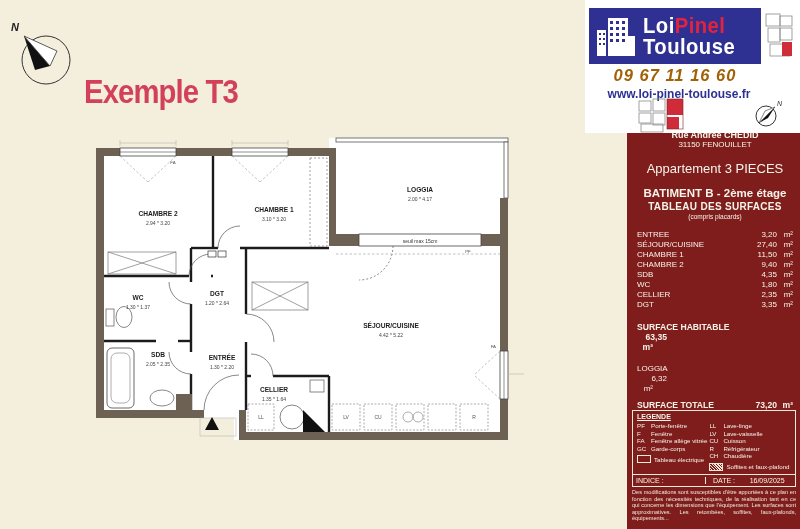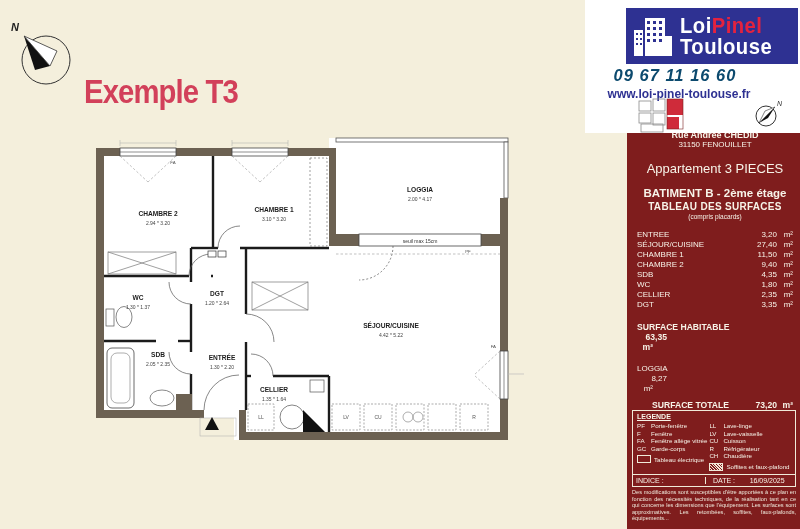--- a/index.html
+++ b/index.html
@@ -15,21 +15,21 @@
   .sb-bat{font-size:11.5px;font-weight:bold;margin-top:11px;}
   .sb-tds{font-size:10px;font-weight:bold;margin-top:2px;letter-spacing:.3px;}
   .sb-sub{font-size:6.5px;margin-top:1px;}
   .stable{margin-top:10px;text-align:left;font-size:8px;}
   .srow{display:flex;line-height:10px;}
   .srow .sl{flex:1;}
   .srow .sv{width:30px;text-align:right;}
   .srow .su{width:16px;text-align:right;}
   .srow.bold{font-weight:bold;font-size:8.6px;}
   .srow.gap{margin-top:12px;flex-direction:column;}
-  .srow.gap2{margin-top:6px;margin-left:15px;}
+  .srow.gap2{margin-top:6px;}
   
   .sb-footer{position:absolute;top:410px;left:5px;right:4px;color:#f7f3e8;}
   .lg-box{border:1px solid #f0ead9;padding:2px 4px 3px 4px;}
   .lg-title{font-size:7px;font-weight:bold;text-decoration:underline;text-align:left;}
   .lg-cols{display:flex;margin-top:2px;text-align:left;}
   .lg-col{font-size:6.2px;line-height:7.6px;}
   .lg-col.l{width:47%;}
   .lg-col.r{width:53%;}
   .lg-item{display:flex;}
   .lg-abbr{width:14px;}
@@ -39,27 +39,27 @@
   .lg-ico.hatch{background:repeating-linear-gradient(45deg,transparent 0 1px,#f0ead9 1px 2px);}
   .rsv-bar{border:1px solid #f0ead9;border-top:none;text-align:center;font-size:8.2px;
            font-weight:bold;padding:2px 0;letter-spacing:.4px;}
   .idx-row{border:1px solid #f0ead9;border-top:none;display:flex;font-size:7px;padding:2px 3px;}
   .idx-l{width:44%;text-align:left;border-right:1px solid #f0ead9;}
   .idx-r{flex:1;display:flex;justify-content:space-around;}
   .disc{font-size:5.6px;line-height:6.6px;text-align:justify;margin-top:2px;color:#efe9dc;}
   
   .hcard{position:absolute;left:585px;top:0;width:215px;height:133px;background:#ffffff;}
   .logo-box{position:absolute;left:4px;top:8px;width:172px;height:56px;background:#2e3192;
-            display:flex;align-items:center;padding-left:6px;box-sizing:border-box;margin-left:37px;}
+            display:flex;align-items:center;padding-left:6px;box-sizing:border-box;}
   .logo-text{margin-left:6px;line-height:21px;font-weight:bold;font-size:22px;
              letter-spacing:.5px;transform:scaleX(.92);transform-origin:left;}
   .lg-w{color:#ffffff;}
   .lg-r{color:#e3223f;}
   .phone{position:absolute;left:0;top:66px;width:180px;text-align:center;
-         font-size:16.5px;font-weight:bold;font-style:italic;color:#0c4a6e;letter-spacing:1px;}
+         font-size:16.5px;font-weight:bold;font-style:italic;color:#a16207;letter-spacing:1px;}
   .url{position:absolute;left:0;top:87px;width:188px;text-align:center;
        font-size:12px;font-weight:bold;color:#2e3192;}
   
   .title{position:absolute;left:84px;top:72px;font-size:34px;font-weight:bold;color:#d2405a;
          transform:scaleX(.86);transform-origin:left;letter-spacing:-1px;}
   
   .plan{position:absolute;left:96px;top:136px;width:428px;height:320px;}
   svg text{font-family:"Liberation Sans",sans-serif;}
   .room-name{font-size:6.6px;font-weight:bold;fill:#1c1c1c;}
   .room-dims{font-size:5px;fill:#444;}
@@ -122,21 +122,21 @@
             <span class="su">m²</span>
           </div>
 
         <div class="srow bold gap">
             <span class="sl">SURFACE HABITABLE</span>
             <span class="sv">63,35</span>
             <span class="su">m²</span>
           </div>
         <div class="srow gap">
             <span class="sl">LOGGIA</span>
-            <span class="sv">8,27</span>
+            <span class="sv">6,32</span>
             <span class="su">m²</span>
           </div>
         <div class="srow bold gap2">
             <span class="sl">SURFACE TOTALE</span>
             <span class="sv">73,20</span>
             <span class="su">m²</span>
           </div>
       </div>
     </div>
 

